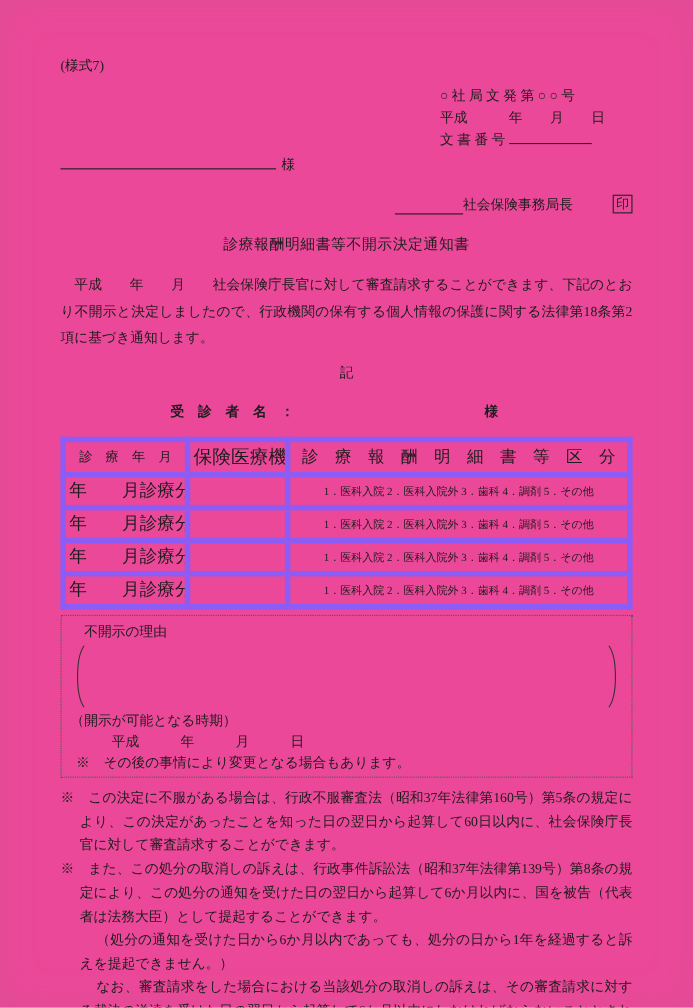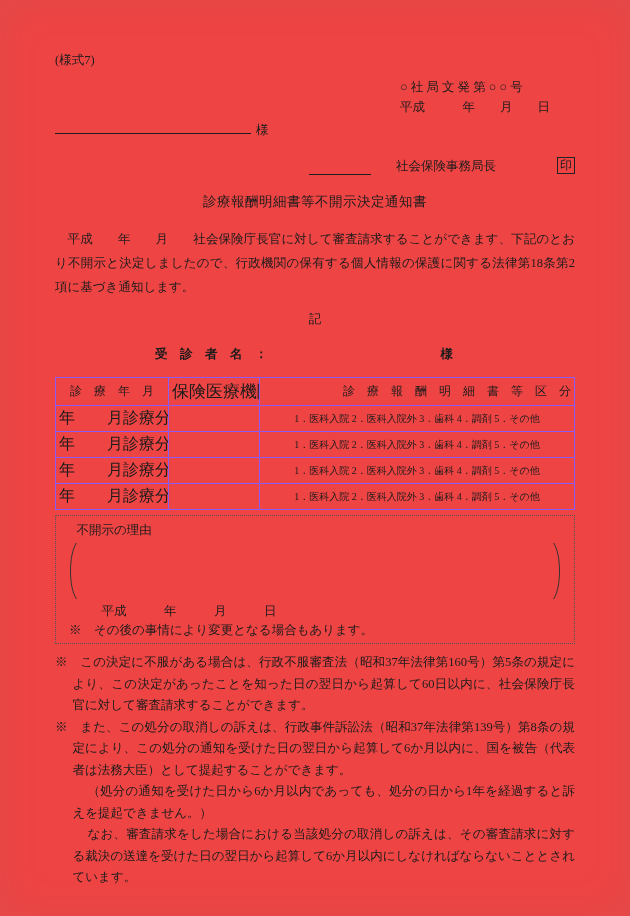--- a/index.html
+++ b/index.html
@@ -4,63 +4,63 @@
 <style>
   * { margin: 0; padding: 0; box-sizing: border-box; }
   html, body { width: 630px; }
   body {
     width: 630px; height: 916px;
     background: #f4f4f2;
     font-family: "Liberation Serif", "DejaVu Serif", serif;
   }
   .page {
     width: 630px; height: 916px;
-    background: #ef4444;
+    background: #ec4899;
     color: #1c1c1c;
     font-size: 12.5px;
     padding: 52px 55px 0 55px;
     position: relative;
     box-shadow: inset 0 0 40px rgba(120,120,120,0.12);
   }
   .form-label { font-size: 12.5px; }
   .doc-head { margin-left: 345px; margin-top: 8px; line-height: 20px; white-space: nowrap; }
   .uline { display: inline-block; border-bottom: 1px solid #1c1c1c; height: 13px; vertical-align: baseline; }
   .ul-docref { width: 75px; }
   .ul-addressee { width: 196px; margin-right: 5px; }
   .ul-issuer { width: 62px; }
   .addressee { margin-top: 4px; height: 20px; }
   .issuer-line {
     margin-top: 12px; height: 22px;
-    display: flex; justify-content: flex-end; align-items: flex-end; gap: 25px;
+    display: flex; justify-content: flex-end; align-items: flex-end;
   }
   .seal {
     display: inline-block; border: 1.5px solid #222;
     font-size: 12px; line-height: 15px; padding: 0 2px;
     margin-left: 36px; margin-bottom: 1px;
   }
   .doc-title { margin-top: 18px; text-align: center; font-size: 13.5px; font-weight: normal; letter-spacing: 0.5px; }
   .body-par { margin-top: 16px; line-height: 24px; text-align: justify; }
   .record-mark { margin-top: 12px; text-align: center; }
   .patient-line {
     margin-top: 18px; margin-left: 100px; width: 298px;
     display: flex; justify-content: space-between; font-weight: bold;
   }
   table.disclosure {
     margin-top: 14px; width: 520px;
     border-collapse: collapse; table-layout: fixed;
   }
   table.disclosure th, table.disclosure td {
-    border: 1px solid #8b5cf6; font-weight: normal;
+    border: 5px solid #8b5cf6; font-weight: normal;
     padding: 2px 3px; height: 21px; overflow: hidden; white-space: nowrap;
   }
   .col-month { width: 113px; }
   .col-org { width: 91px; }
   th.h-month { font-size: 12px; text-align: center; }
   th.h-org { font-size: 17px; text-align: center; }
-  th.h-cat { font-size: 12px; text-align: right; }
+  th.h-cat { font-size: 15px; text-align: center; }
   td.c-month { font-size: 16px; text-align: center; }
   td.c-cat { font-size: 10px; text-align: center; padding-left: 6px; }
   .reason-box {
     margin-top: 5px; width: 520px;
     border: 1px dotted #555;
     padding: 5px 8px 3px 8px;
     line-height: 19px;
   }
   .rb-label { padding-left: 1em; font-family: Liberation Serif, serif; }
   .paren-area {
@@ -77,20 +77,21 @@
 </head>
 <body>
 
 <div class="page">
 
   <div class="form-label">(様式7)</div>
 
   <div class="doc-head">
     <div>○ 社 局 文 発 第 ○ ○ 号</div>
     <div>平成　　　年　　月　　日</div>
+    <div><span>文 書 番 号</span> <span class="uline ul-docref"></span></div>
   </div>
 
   <div class="addressee">
     <span class="uline ul-addressee"></span><span>様</span>
   </div>
 
   <div class="issuer-line">
     <span class="uline ul-issuer"></span>
       <span>社会保険事務局長</span>
       <span class="seal">印</span>
@@ -147,20 +148,21 @@
   <div class="reason-box">
     <div class="rb-label">不開示の理由</div>
     <div class="paren-area">
       <svg class="paren" width="12" height="58" viewBox="0 0 12 58">
         <path d="M10.5 1 C2.5 12 2.5 46 10.5 57" fill="none" stroke="#333" stroke-width="1"></path>
       </svg>
       <svg class="paren" width="12" height="58" viewBox="0 0 12 58">
         <path d="M1.5 1 C9.5 12 9.5 46 1.5 57" fill="none" stroke="#333" stroke-width="1"></path>
       </svg>
     </div>
+    <div>（開示が可能となる時期）</div>
     <div class="rb-date">平成　　　年　　　月　　　日</div>
     <div class="rb-note">※　その後の事情により変更となる場合もあります。</div>
   </div>
 
   <div class="footnotes">
     <p class="fn-hang">※　この決定に不服がある場合は、行政不服審査法（昭和37年法律第160号）第5条の規定により、この決定があったことを知った日の翌日から起算して60日以内に、社会保険庁長官に対して審査請求することができます。</p>
     <p class="fn-hang">※　また、この処分の取消しの訴えは、行政事件訴訟法（昭和37年法律第139号）第8条の規定により、この処分の通知を受けた日の翌日から起算して6か月以内に、国を被告（代表者は法務大臣）として提起することができます。</p>
     <p class="fn-indent">（処分の通知を受けた日から6か月以内であっても、処分の日から1年を経過すると訴えを提起できません。）</p>
     <p class="fn-indent">なお、審査請求をした場合における当該処分の取消しの訴えは、その審査請求に対する裁決の送達を受けた日の翌日から起算して6か月以内にしなければならないこととされています。</p>
   </div>

